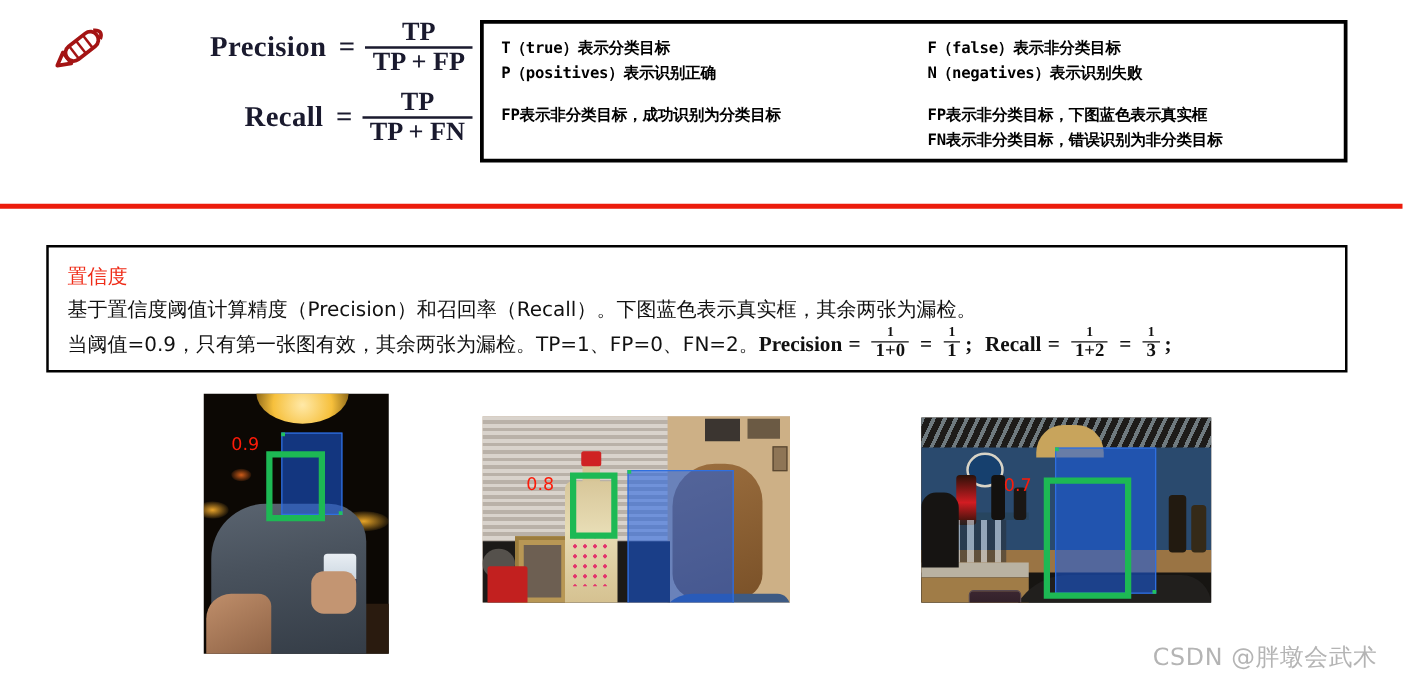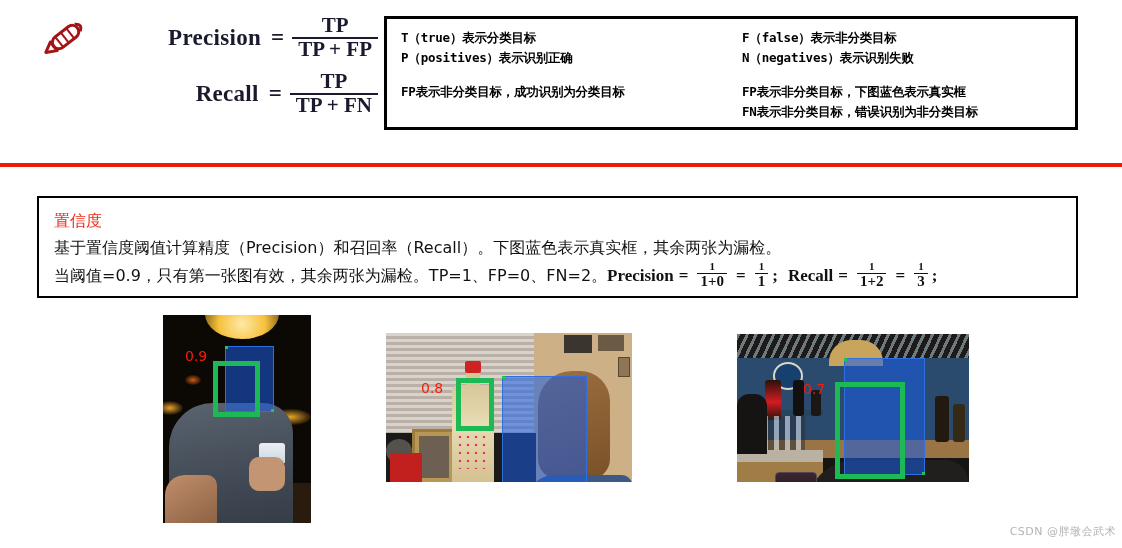--- a/index.html
+++ b/index.html
@@ -142,21 +142,21 @@
   #p3-right-bottle2{position:absolute;left:216px;top:70px;width:12px;height:38px;background:#352a18;border-radius:3px;}
   #p3-person-dark{position:absolute;left:0px;top:60px;width:30px;height:60px;background:#161412;border-radius:12px 12px 0 0;}
   #p3-hair{position:absolute;left:92px;top:6px;width:54px;height:26px;background:#c8a45c;border-radius:22px 22px 0 0;}
   #p3-shoulder{position:absolute;left:70px;top:126px;width:162px;height:59px;background:#211f1d;border-radius:48px 24px 0 0;}
   #p3-hand{position:absolute;left:2px;top:152px;width:60px;height:33px;background:#d1a684;border-radius:14px 8px 0 0;}
   #p3-drinkglass{position:absolute;left:38px;top:138px;width:42px;height:30px;border-radius:4px 4px 10px 10px;
      background:linear-gradient(180deg,#3b2630 0%,#20161d 100%);border:1px solid #56474e;box-sizing:border-box;}
   #p3-ring{position:absolute;left:20px;top:164px;width:9px;height:7px;background:#cfd3d6;border-radius:2px;}
 
   
-  #watermark{right:6px;bottom:9px;color:#b4b4b4;font-size:11px;
+  #watermark{right:20px;bottom:9px;color:#b4b4b4;font-size:19px;
              font-family:"DejaVu Sans","Liberation Sans",sans-serif;letter-spacing:.5px;}
 </style>
 </head>
 <body>
 
 <div class="abs" id="formula-block">
 
   <span id="pencil-icon">
     <svg width="58" height="46" viewBox="0 0 58 46">
       <g transform="rotate(-38 29 23)">

